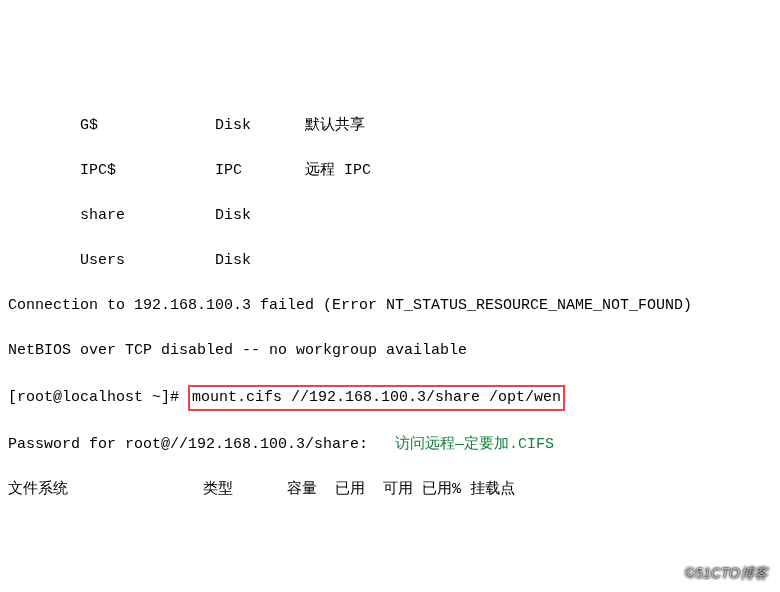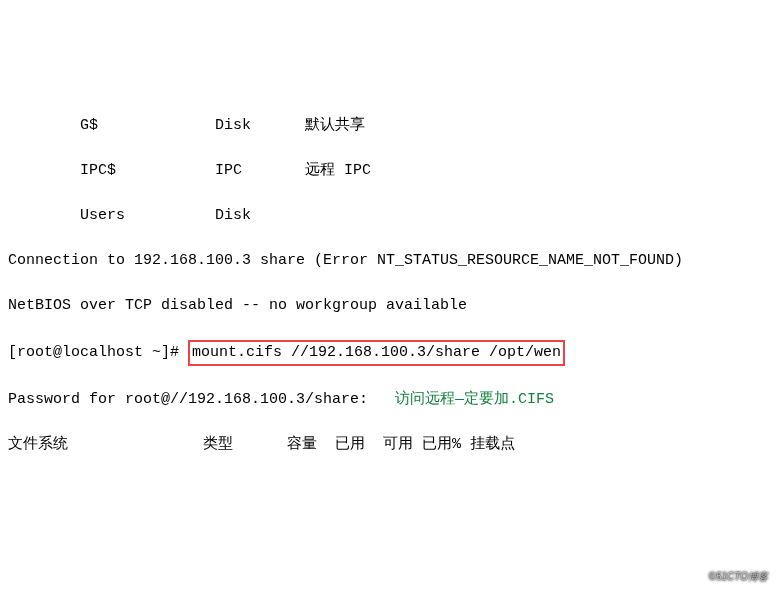--- a/index.html
+++ b/index.html
@@ -37,34 +37,35 @@
     .red-text {
       color: #15803d;
     }
     .watermark {
       position: absolute;
       bottom: 8px;
       right: 12px;
       color: rgba(255,255,255,0.6);
       text-shadow: 0 0 3px #000, 0 0 2px #000;
       font-family: sans-serif;
-      font-size: 10px;
+      font-size: 14px;
       font-style: italic;
     }
   </style>
 </head>
 <body>
 
 
 
 <div class="terminal">
 <span class="line">        <span>G$</span>             <span>Disk</span>      <span>默认共享</span></span>
 <span class="line">        <span>IPC$</span>           <span>IPC</span>       <span>远程 IPC</span></span>
+<span class="line">        <span>share</span>          <span>Disk</span></span>
 <span class="line">        <span>Users</span>          <span>Disk</span></span>
-<span class="line">Connection to 192.168.100.3 share (Error NT_STATUS_RESOURCE_NAME_NOT_FOUND)</span>
+<span class="line">Connection to 192.168.100.3 failed (Error NT_STATUS_RESOURCE_NAME_NOT_FOUND)</span>
 <span class="line">NetBIOS over TCP disabled -- no workgroup available</span>
 <span class="line"><span>[root@localhost ~]# </span><span class="red-box"><span>mount.cifs</span><span> //192.168.100.3/share /opt/wen</span></span></span>
 <span class="line"><span class="bold">Password for root@//192.168.100.3/share:</span>   <span class="red-text">访问远程—定要加.CIFS</span></span>
 <span class="line"><span>文件系统</span>               <span>类型</span>      <span>容量</span>  <span>已用</span>  <span>可用</span> <span>已用%</span> <span>挂载点</span></span>
 
 
 
 
 
 

